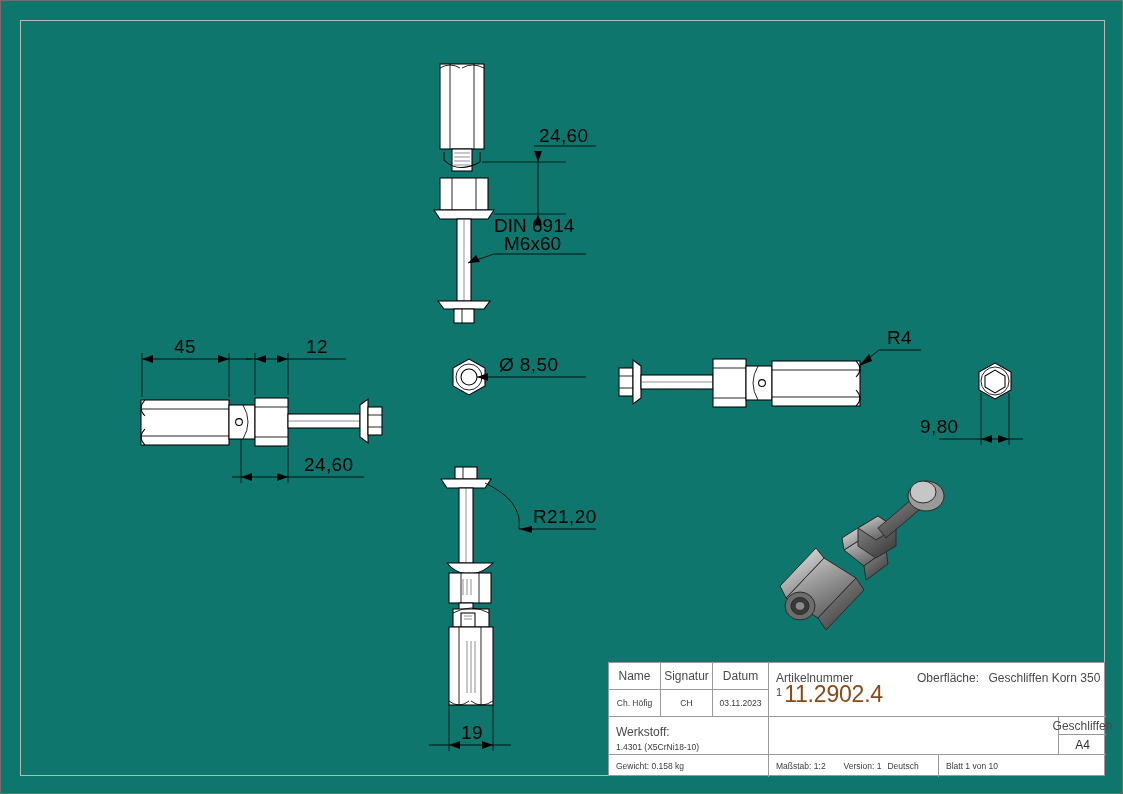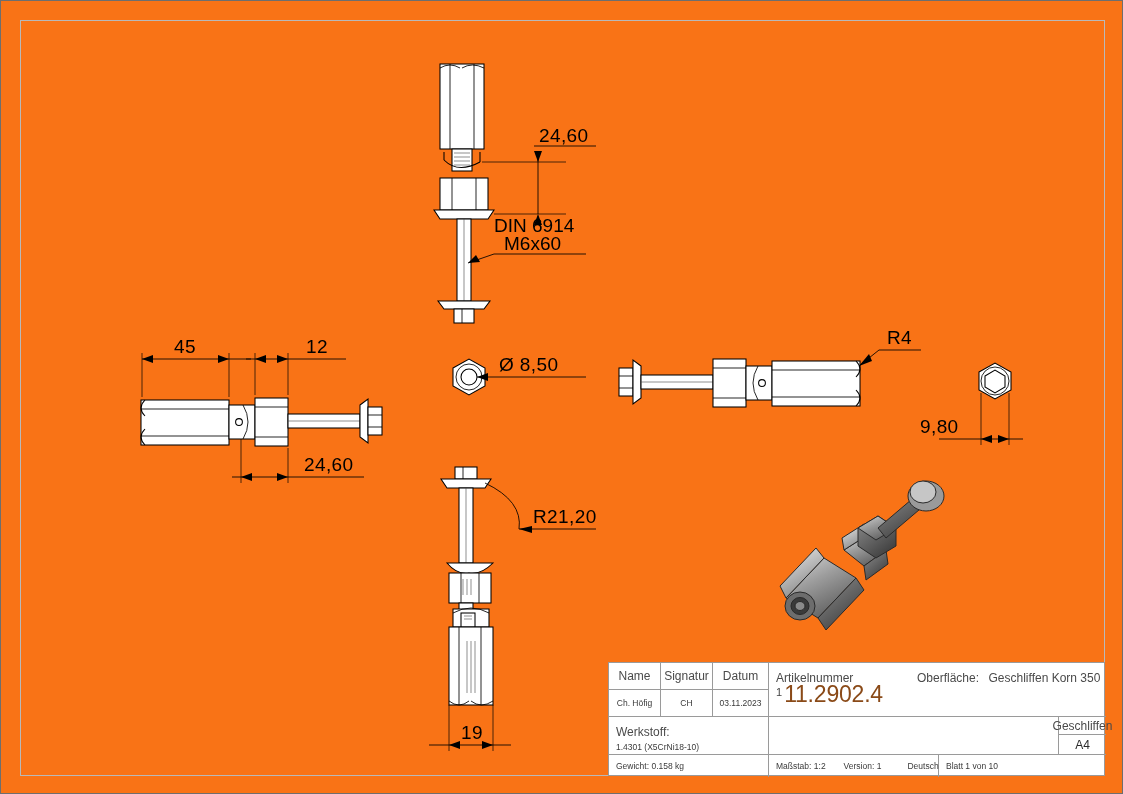--- a/index.html
+++ b/index.html
@@ -1,20 +1,20 @@
 <!DOCTYPE html>
 <html><head>
 <meta charset="utf-8">
 <style>
   html,body{margin:0;padding:0;background:#ffffff;}
   body{width:1123px;height:794px;position:relative;overflow:hidden;
        font-family:"Liberation Sans",sans-serif;color:#1a1a1a;}
 
   #sheet{position:absolute;left:0;top:0;width:1123px;height:794px;
-         box-sizing:border-box;border:1px solid #6e6e6e;background:#f97316;}
+         box-sizing:border-box;border:1px solid #6e6e6e;background:#0f766e;}
   #frame{position:absolute;left:19px;top:19px;width:1085px;height:756px;
          box-sizing:border-box;border:1px solid #b9b9b9;}
 
   .view{position:absolute;}
   svg{display:block;overflow:visible;}
   .ln{stroke:#000;stroke-width:1.05;fill:none;}
   .ln-thin{stroke:#000;stroke-width:.85;fill:none;}
   .ln-hair{stroke:#444;stroke-width:.6;fill:none;}
   .dimline{stroke:#000;stroke-width:.85;fill:none;}
   .extline{stroke:#000;stroke-width:.7;fill:none;}
@@ -416,19 +416,19 @@
     <div class="cell ctrcell" style="left:450px;top:72px;width:47px;height:20px;border-right:none;">
       <span class="a4">A4</span>
     </div>
 
     <div class="cell lcell" style="left:0;top:92px;width:160px;height:22px;border-bottom:none;">
       <span class="tb-val">Gewicht: 0.158 kg</span>
     </div>
     <div class="cell lcell" style="left:160px;top:92px;width:170px;height:22px;border-bottom:none;">
       <span class="tb-val">Maßstab: 1:2</span>
       <span class="tb-val" style="margin-left:18px;">Version: 1</span>
-      <span class="tb-val" style="margin-left:26px;">Deutsch</span>
+      <span class="tb-val" style="margin-left:6px;">Deutsch</span>
     </div>
     <div class="cell lcell" style="left:330px;top:92px;width:167px;height:22px;border-bottom:none;border-right:none;">
       <span class="tb-val">Blatt 1 von 10</span>
     </div>
   </div>
 </div>
 
 </body></html>

